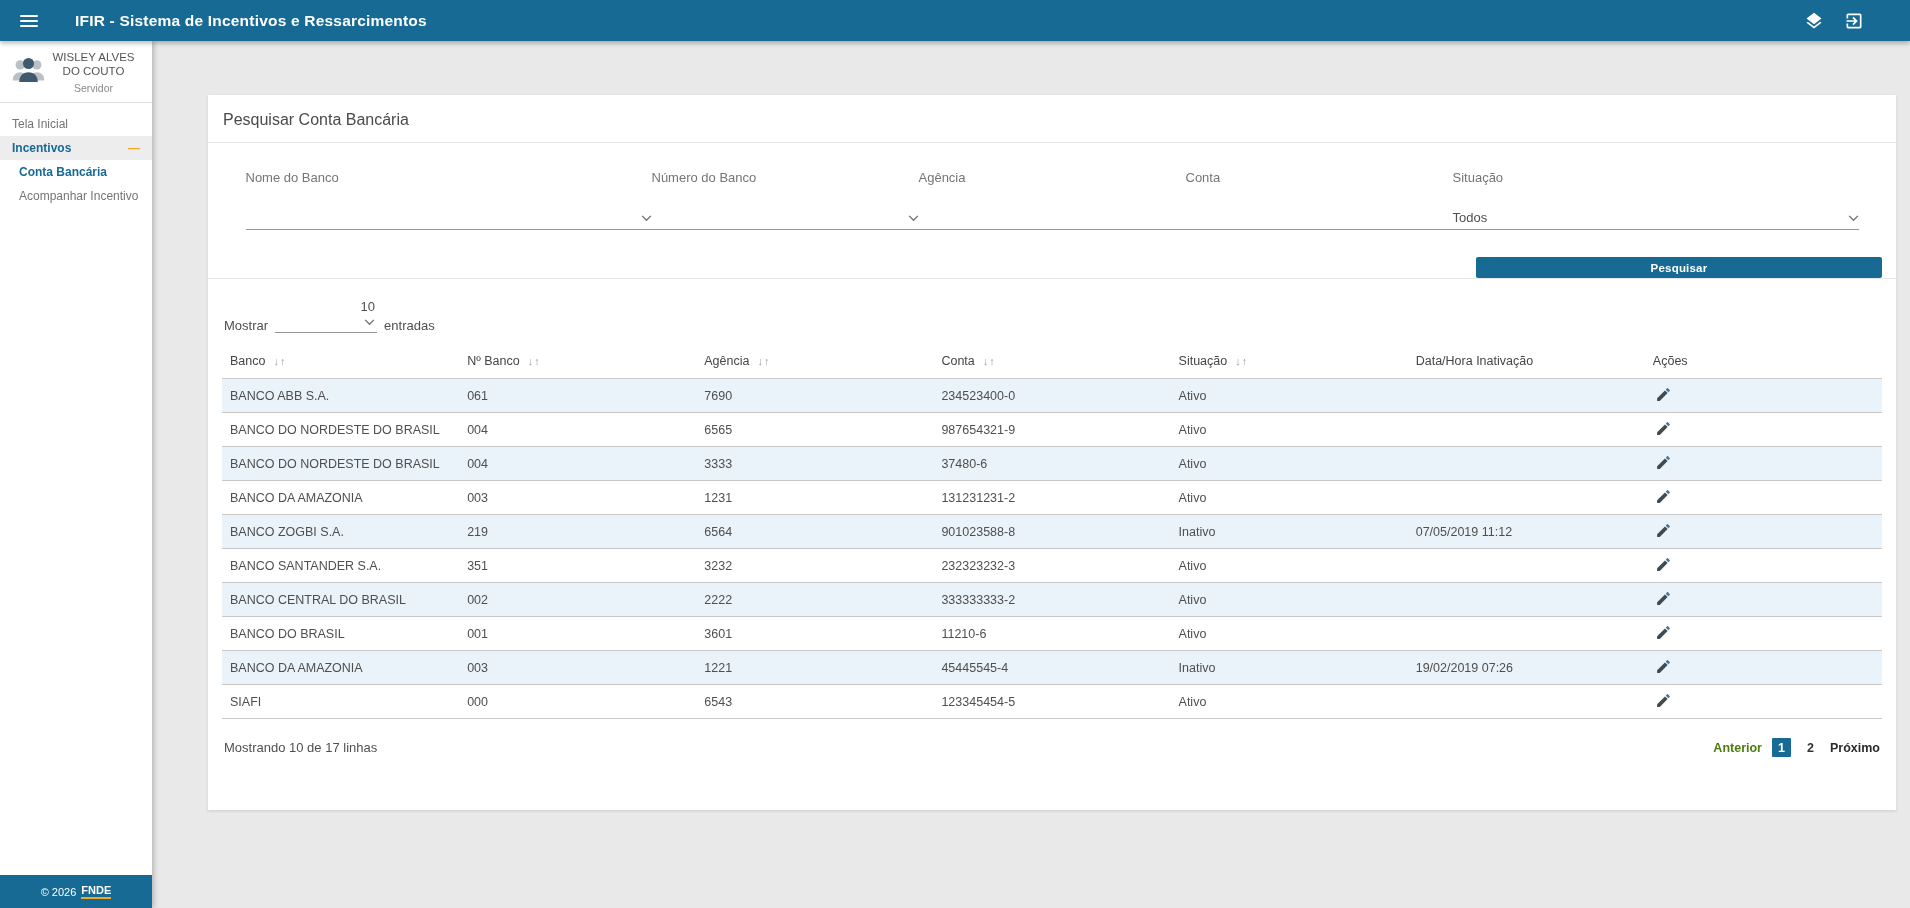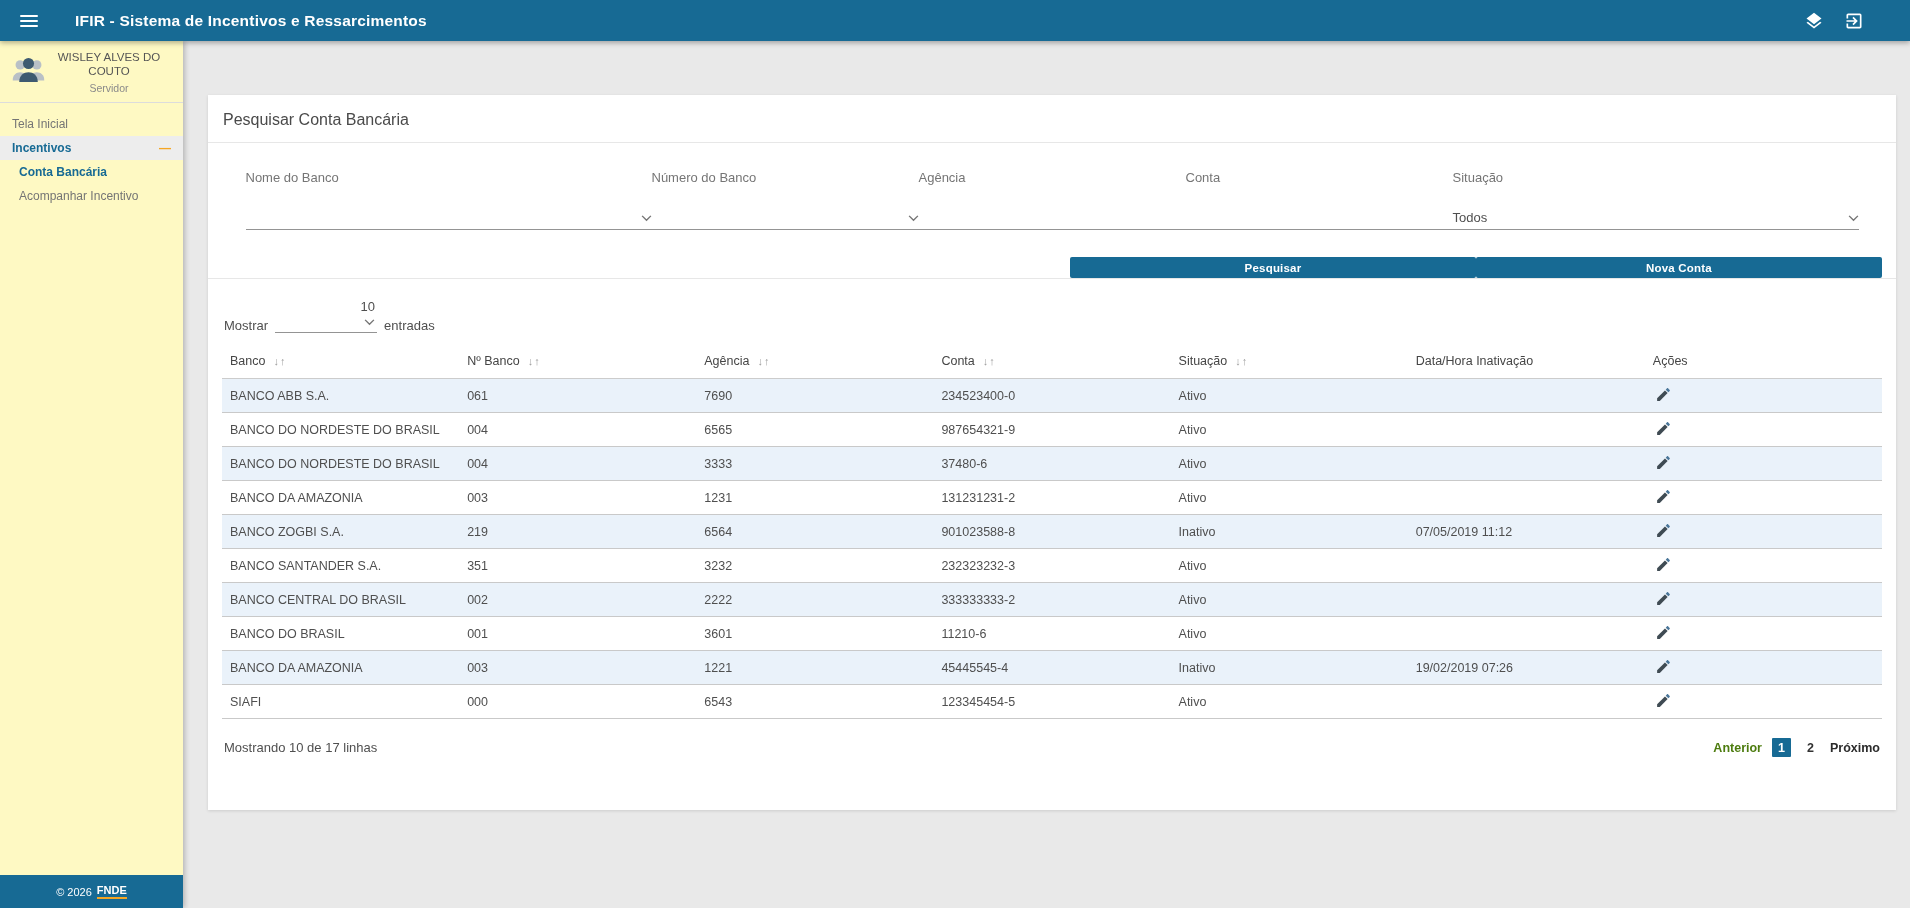--- a/index.html
+++ b/index.html
@@ -29,22 +29,22 @@
     z-index: 20;
   }
   .hamburger { cursor:pointer; padding:4px 2px; }
   .hamburger span { display:block; width:18px; height:2px; background:#fff; margin:3px 0; border-radius:1px; }
   .topbar-title { color:#fff; font-weight:bold; font-size:15.5px; margin-left:35px; letter-spacing:.2px; }
   .topbar-icons { margin-left:auto; display:flex; align-items:center; gap:20px; padding-right:28px; }
   .topbar-icons svg { display:block; cursor:pointer; }
 
   
   .sidebar {
-    position:absolute; top:41px; left:0; bottom:0; width:183px;
-    background:#fef9c3;
+    position:absolute; top:41px; left:0; bottom:0; width:152px;
+    background:#ffffff;
     box-shadow: 2px 0 5px rgba(0,0,0,.22);
     z-index: 10;
     display:flex; flex-direction:column;
   }
   .user-box {
     display:flex; align-items:center;
     padding: 9px 8px 8px 10px;
     border-bottom: 1px solid #dcdcdc;
   }
   .avatar { flex:0 0 auto; }
@@ -267,21 +267,20 @@
           <svg width="11" height="7" viewBox="0 0 12 8">
               <path d="M1 1l5 5 5-5" stroke="#757575" stroke-width="1.6" fill="none"></path>
             </svg>
         </span>
       </div>
     </div>
   </div>
 
   <div class="btn-row">
     <button class="btn">Pesquisar</button>
-    <button class="btn">Nova Conta</button>
   </div>
 
   <div class="divider"></div>
 
   <div class="entries-row">
     <span>Mostrar</span>
     <span class="entries-select">
       <span>10</span>
       <span class="chev">
         <svg width="11" height="7" viewBox="0 0 12 8">

